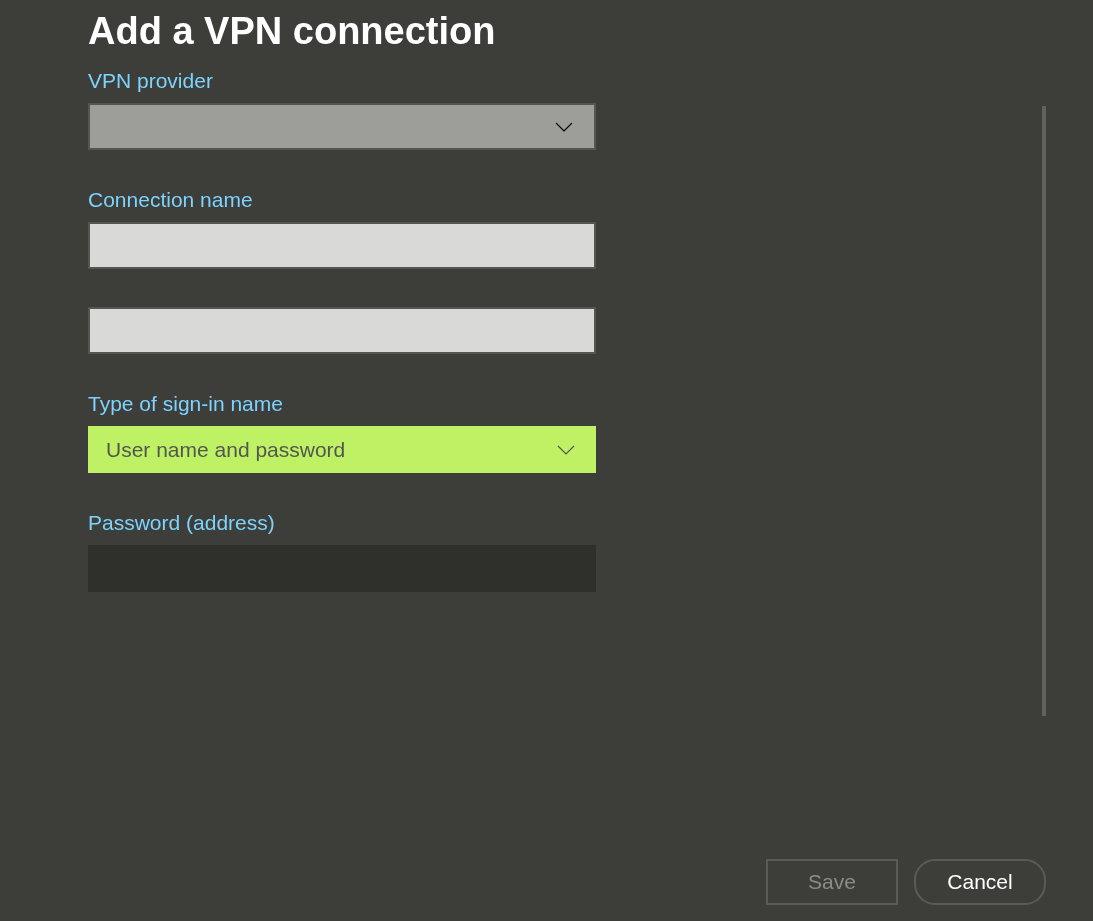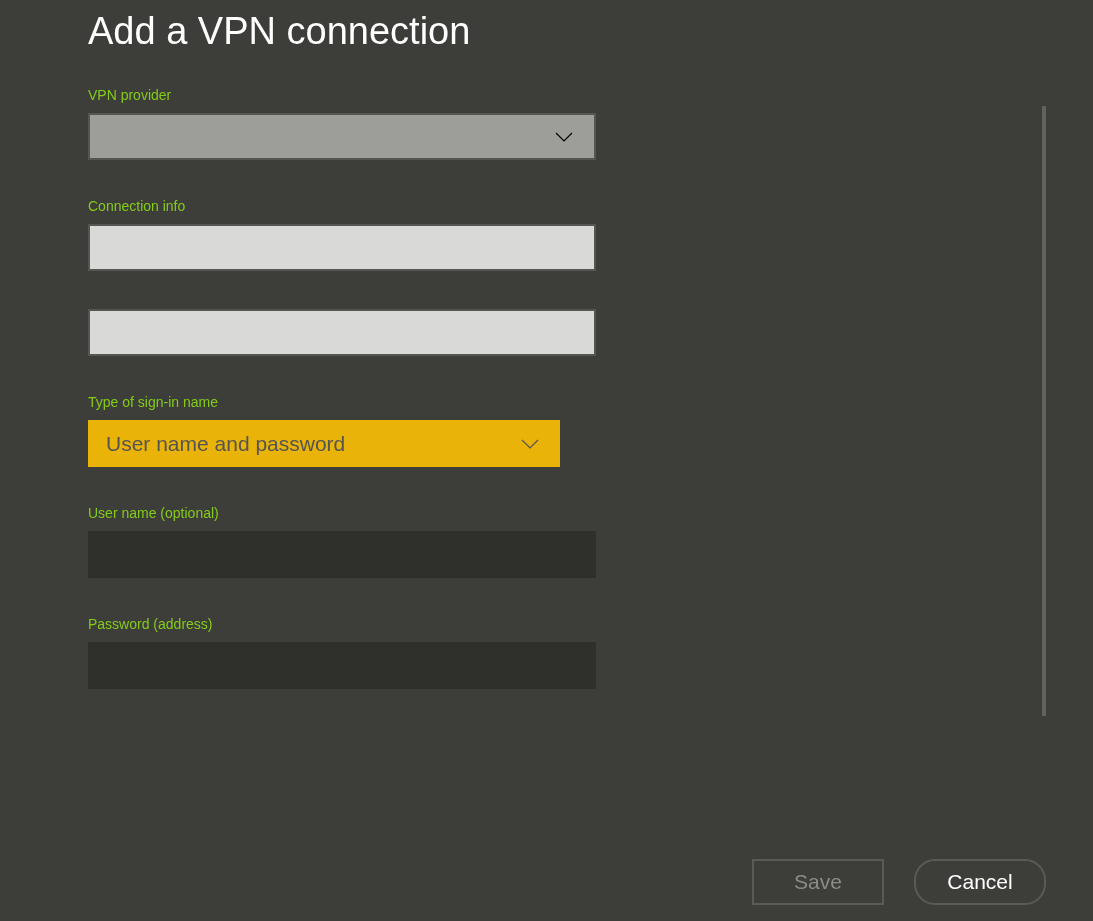--- a/index.html
+++ b/index.html
@@ -13,50 +13,50 @@
       position: relative;
     }
     .container {
       padding: 10px 88px 0 88px;
       width: 100%;
       height: 100%;
       position: relative;
     }
     .page-title {
       font-size: 38px;
-      font-weight: 400;
-      margin-bottom: 34px;
+      font-weight: 700;
+      margin-bottom: 16px;
     }
     .field-group {
       margin-bottom: 38px;
     }
     .field-label {
-      font-size: 14px;
+      font-size: 21px;
       font-weight: 400;
       margin-bottom: 10px;
       display: block;
-      color: #84cc16;
+      color: #7dd3fc;
     }
     .dropdown {
       position: relative;
       width: 508px;
       height: 47px;
       border: 2px solid #555552;
       cursor: pointer;
       display: flex;
       align-items: center;
       padding: 0 18px;
     }
     .dropdown.light {
       background: #9d9d9a;
     }
     .dropdown.dark {
-      background: #eab308;
+      background: #bef264;
       border: none;
-      width: 472px;
+      width: 508px;
       height: 47px;
     }
     .dropdown-value {
       flex: 1;
       font-size: 21px;
       color: #000000;
     }
     .dropdown.dark .dropdown-value {
       color: #555552;
     }
@@ -90,21 +90,21 @@
       right: 47px;
       width: 4px;
       height: 610px;
       background: #616160;
     }
     .button-row {
       position: absolute;
       bottom: 16px;
       right: 47px;
       display: flex;
-      gap: 30px;
+      gap: 16px;
       padding-left: 24px;
     }
     .btn {
       width: 132px;
       height: 46px;
       border: 2px solid #5a5a57;
       background: transparent;
       font-size: 21px;
       font-family: inherit;
       cursor: pointer;
@@ -133,44 +133,40 @@
       <span class="dropdown-value"></span>
       <span class="chevron">
         <svg width="20" height="12" viewBox="0 0 20 12">
             <polyline points="2,2 10,10 18,2" fill="none" stroke="#000000" stroke-width="1.2"></polyline>
           </svg>
       </span>
     </div>
   </div>
 
   <div class="field-group">
-    <label class="field-label">Connection info</label>
+    <label class="field-label">Connection name</label>
     <input type="text" class="text-input" value="" style="">
   </div>
 
   <div class="field-group">
     <input type="text" class="text-input" value="" style="">
   </div>
 
   <div class="field-group">
     <label class="field-label">Type of sign-in name</label>
     <div class="dropdown dark">
       <span class="dropdown-value">User name and password</span>
       <span class="chevron">
         <svg width="20" height="12" viewBox="0 0 20 12">
             <polyline points="2,2 10,10 18,2" fill="none" stroke="#555552" stroke-width="1.2"></polyline>
           </svg>
       </span>
     </div>
   </div>
 
-  <div class="field-group">
-    <label class="field-label">User name (optional)</label>
-    <input type="text" class="text-input dark" value="" style="">
-  </div>
 
   <div class="field-group">
     <label class="field-label">Password (address)</label>
     <input type="password" class="text-input dark" value="" style="">
   </div>
 
   <div class="scrollbar-track"></div>
 
   <div class="button-row">
     <button class="btn disabled">Save</button>

